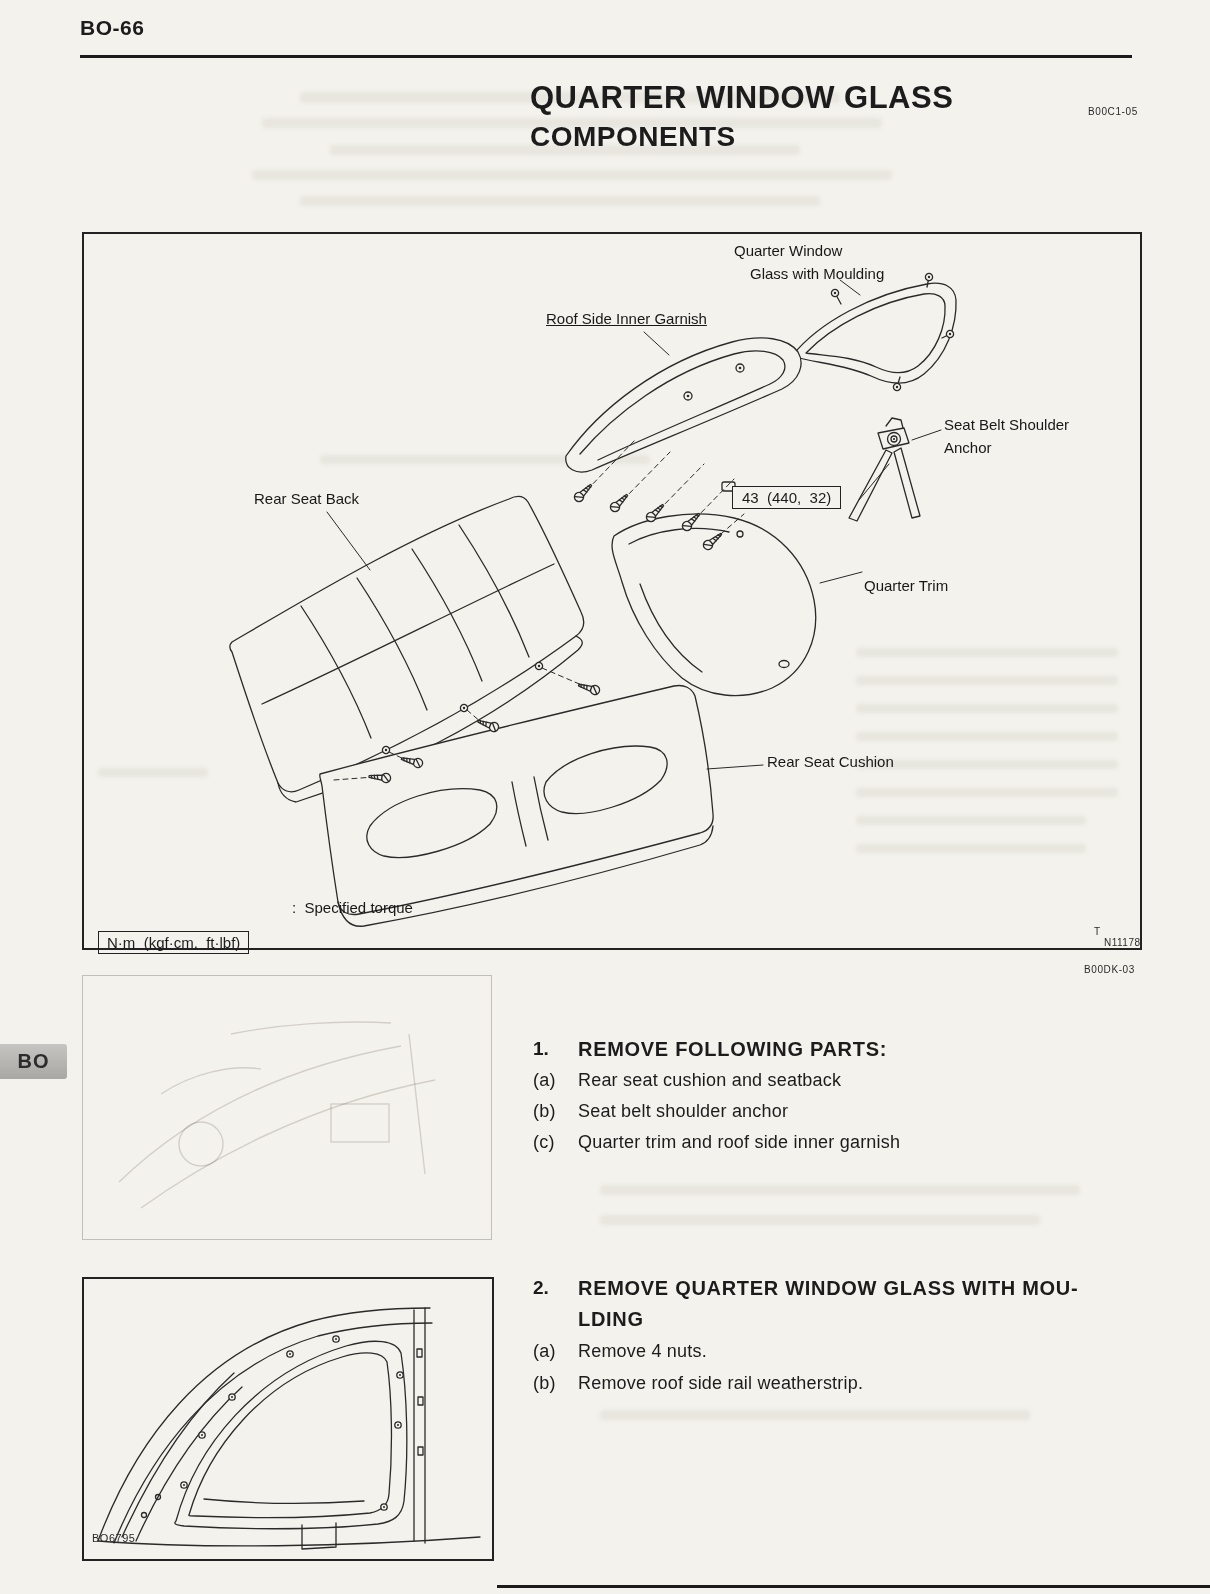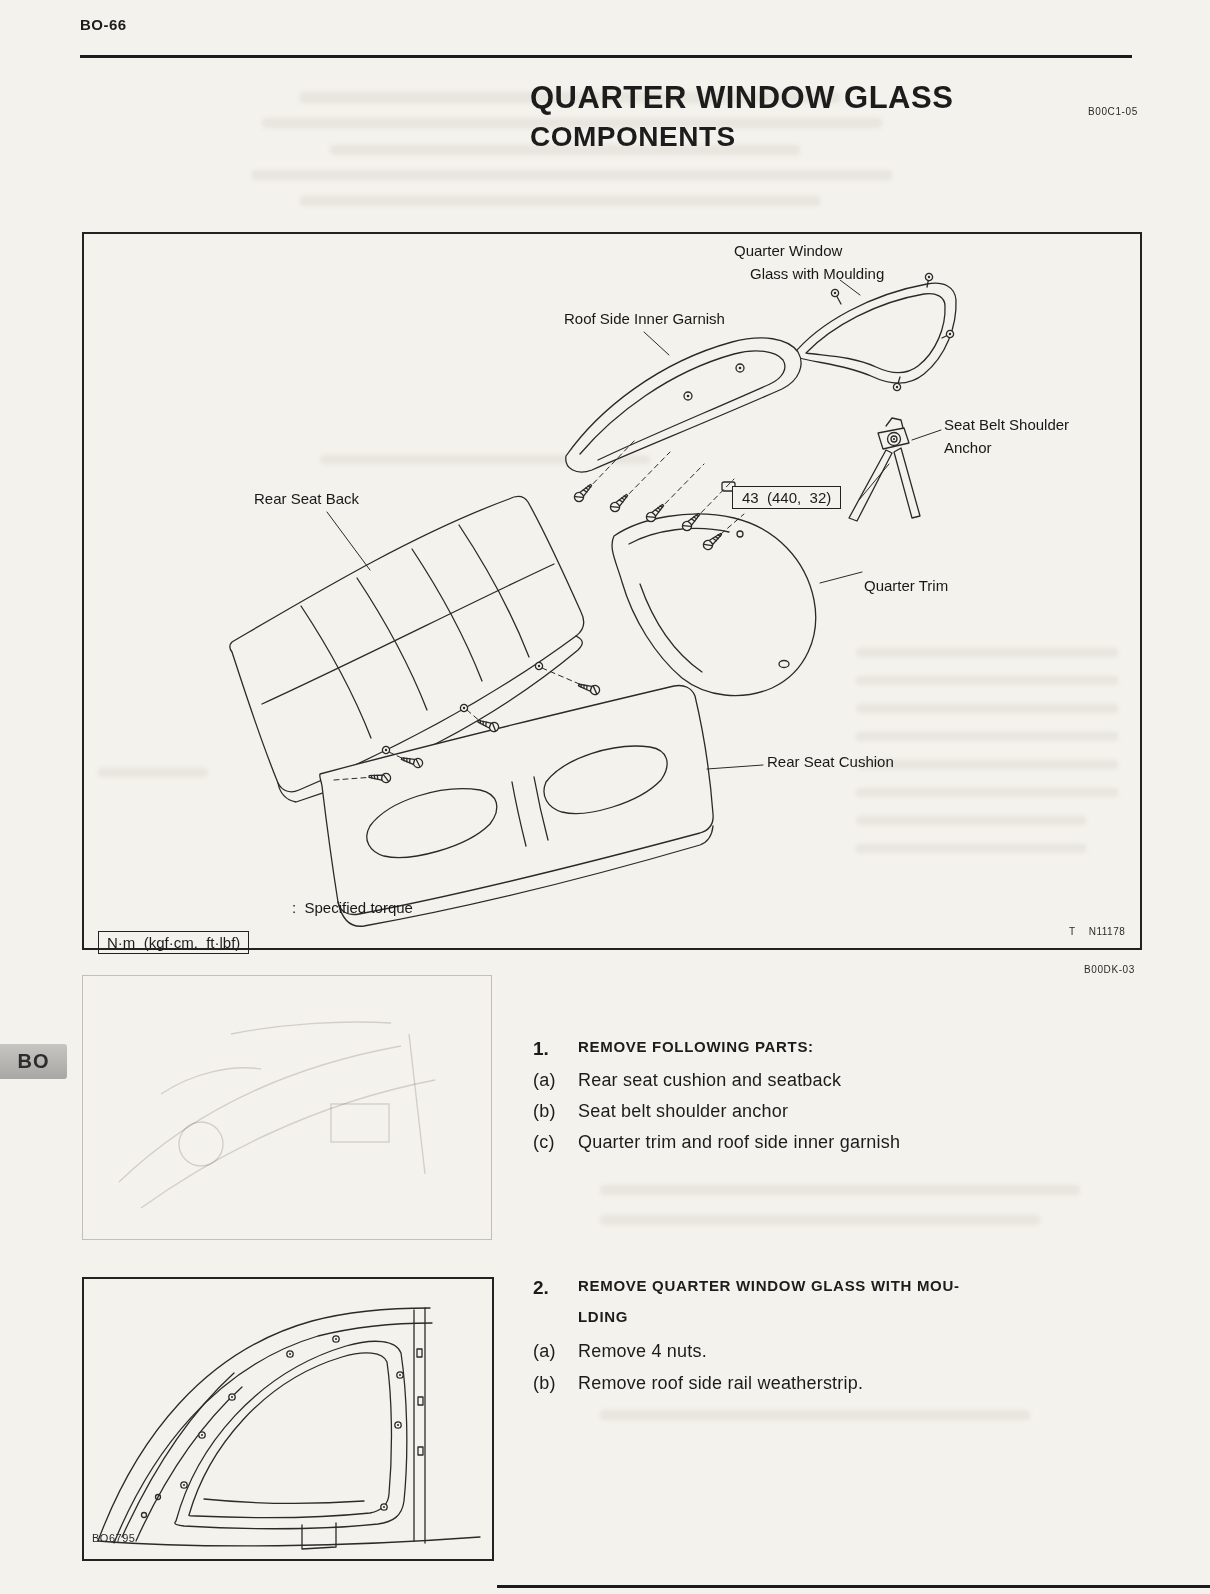--- a/index.html
+++ b/index.html
@@ -1,32 +1,32 @@
 <!DOCTYPE html>
 <html><head>
 <meta charset="utf-8">
 <style>
   html,body{margin:0;padding:0;background:#f4f2ec;}
   .page{position:relative;width:1210px;height:1594px;background:#f4f2ec;
         font-family:"Liberation Sans",sans-serif;color:#1c1c1c;overflow:hidden;}
-  .hdr-num{position:absolute;left:80px;top:16px;font-size:15px;font-weight:700;letter-spacing:.5px;}
+  .hdr-num{position:absolute;left:80px;top:16px;font-size:21px;font-weight:700;letter-spacing:.5px;}
   .hdr-title{position:absolute;left:0;top:28px;width:100%;text-align:center;
              font-size:19px;font-weight:700;letter-spacing:1px;}
   .hdr-rule{position:absolute;left:80px;top:55px;width:1052px;height:3px;background:#1b1b1b;}
   .sec-title1{position:absolute;left:530px;top:80px;font-size:31px;font-weight:700;letter-spacing:.5px;}
   .sec-title2{position:absolute;left:530px;top:121px;font-size:28px;font-weight:700;letter-spacing:.5px;}
   .code{position:absolute;font-size:10px;letter-spacing:.6px;color:#2a2a2a;}
   .fig-box{position:absolute;border:2px solid #222;background:rgba(255,255,255,0.0);}
   .fig-label{position:absolute;font-size:15px;white-space:pre;color:#181818;}
   .torque{position:absolute;font-size:15px;white-space:pre;border:1.6px solid #222;padding:2px 9px;background:#f4f2ec;}
   .legend-box{position:absolute;font-size:15px;white-space:pre;border:1.6px solid #222;padding:2px 8px;}
   .fig-ref{position:absolute;font-size:10px;color:#2a2a2a;letter-spacing:.5px;}
   .rm-title{position:absolute;left:530px;top:975px;font-size:28px;font-weight:700;letter-spacing:.5px;}
   .step-num{position:absolute;left:533px;font-size:19px;font-weight:700;}
-  .step-head{position:absolute;left:578px;font-size:15px;font-weight:700;letter-spacing:.7px;}
+  .step-head{position:absolute;left:578px;font-size:20px;font-weight:700;letter-spacing:.7px;}
   .sub-label{position:absolute;left:533px;font-size:18px;letter-spacing:.2px;}
   .sub-text{position:absolute;left:578px;font-size:18px;letter-spacing:.2px;}
   .side-tab{position:absolute;left:0;top:1044px;width:67px;height:35px;
             background:linear-gradient(180deg,#c6c5c1,#a8a7a3);border-radius:0 3px 3px 0;
             display:flex;align-items:center;justify-content:center;
             font-size:20px;font-weight:700;color:#2c2c2c;letter-spacing:1px;}
   .bottom-rule{position:absolute;left:497px;top:1585px;width:713px;height:3px;background:#1b1b1b;}
   .ghost-box{position:absolute;left:82px;top:975px;width:408px;height:263px;
              border:1px solid rgba(80,72,60,.30);}
   .smudge{position:absolute;background:rgba(115,106,90,.09);filter:blur(2px);border-radius:3px;}
@@ -180,30 +180,30 @@
         <line class="ldr" x1="775" y1="266" x2="805" y2="230"></line>
         <line class="ldr" x1="778" y1="338" x2="736" y2="349"></line>
         <line class="ldr" x1="679" y1="531" x2="623" y2="535"></line>
         <line class="ldr" x1="243" y1="278" x2="286" y2="336"></line>
       </g>
     </svg>
 
     
     <div class="fig-label" style="left:650px;top:8px;">Quarter Window</div>
     <div class="fig-label" style="left:666px;top:31px;">Glass with Moulding</div>
-    <div class="fig-label" style="left:480px;top:76px;">Roof Side Inner Garnish</div>
+    <div class="fig-label" style="left:462px;top:76px;text-decoration:underline;">Roof Side Inner Garnish</div>
     <div class="fig-label" style="left:860px;top:182px;">Seat Belt Shoulder</div>
     <div class="fig-label" style="left:860px;top:205px;">Anchor</div>
     <div class="fig-label" style="left:170px;top:256px;">Rear Seat Back</div>
     <div class="torque" style="left:648px;top:252px;">43  (440,  32)</div>
     <div class="fig-label" style="left:780px;top:343px;">Quarter Trim</div>
     <div class="fig-label" style="left:683px;top:519px;">Rear Seat Cushion</div>
     <div class="legend-box" style="left:14px;top:697px;">N·m  (kgf·cm,  ft·lbf)</div>
     <div class="fig-label" style="left:208px;top:665px;">:  Specified torque</div>
-    <div class="fig-ref" style="left:985px;top:692px;">
+    <div class="fig-ref" style="left:1010px;top:692px;">
       <span>T</span>
       <span style="margin-left:10px;">N11178</span>
     </div>
   </div>
 
   <div class="code" style="left:1084px;top:964px;">B00DK-03</div>
 
   <div class="step-num" style="top:1038px;">1.</div>
   <div class="step-head" style="top:1038px;">REMOVE FOLLOWING PARTS:</div>
   <div class="sub-label" style="top:1070px;">(a)</div>

